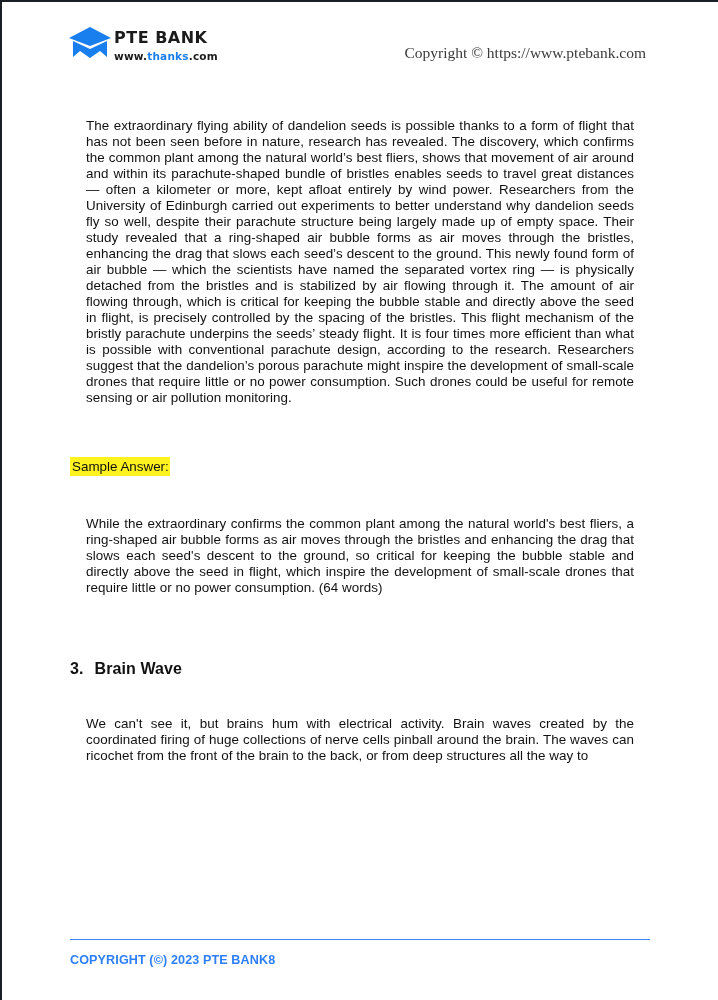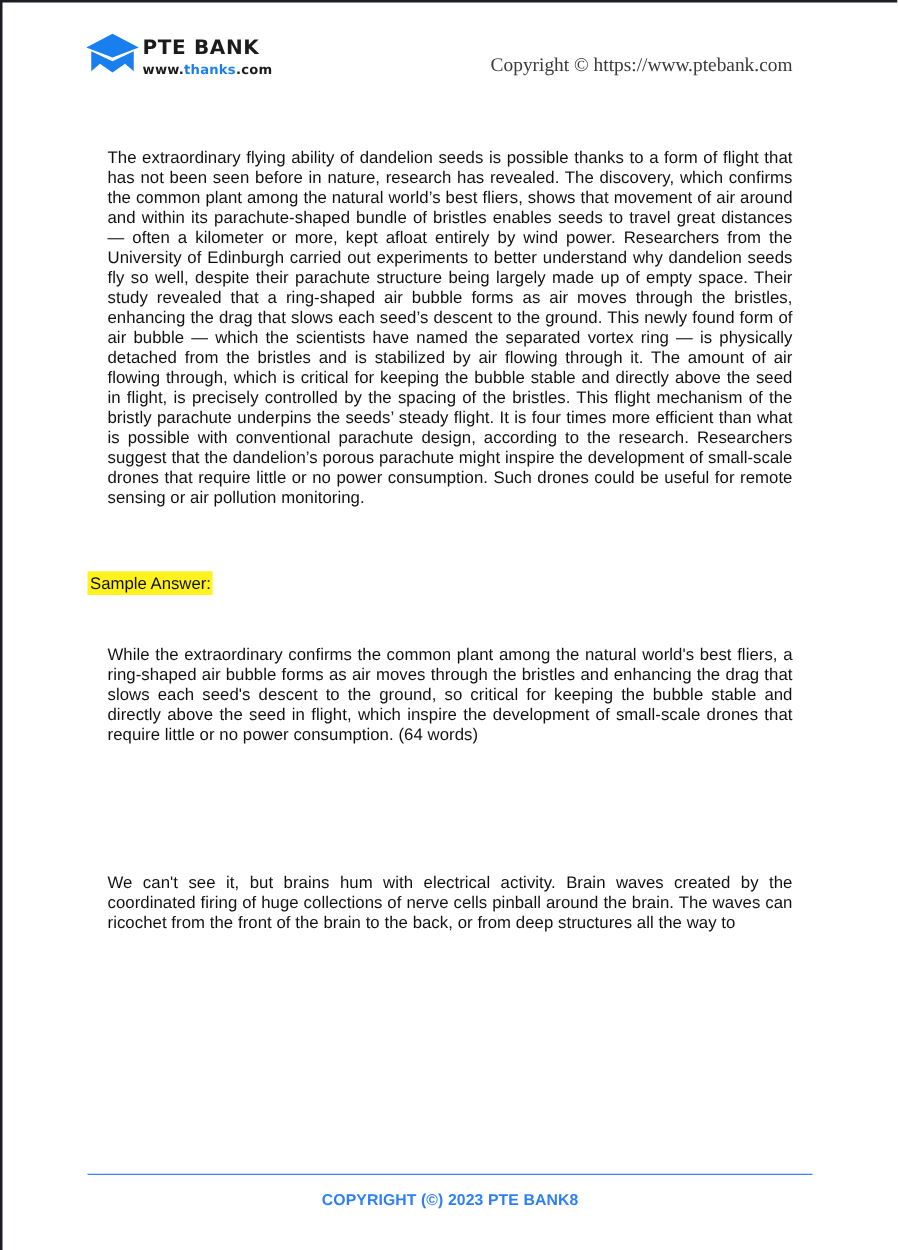--- a/index.html
+++ b/index.html
@@ -63,21 +63,21 @@
     letter-spacing: 0.2px;
     line-height: 13px;
     color: #1b1b1b;
     text-align: center;
     margin-top: 1px;
   }
   .logo-sub .accent { color: #1a7fee; }
 
   .header-copyright {
     position: absolute;
-    right: 84px;
+    right: 72px;
     top: 24px;
     font-family: "Liberation Serif", serif;
     font-size: 15.5px;
     color: #3a3a3a;
     white-space: nowrap;
   }
 
   
   .content {
     position: absolute;
@@ -126,21 +126,21 @@
     bottom: 33px;
   }
   .footer-rule {
     border: none;
     border-top: 1.5px solid #3b82f6;
     margin: 0 0 13px 0;
   }
   .footer-row {
     display: flex;
     align-items: center;
-    justify-content: center;
+    justify-content: flex-start;
   }
   .footer-text {
     font-size: 12.6px;
     font-weight: bold;
     color: #2d7ff9;
     letter-spacing: 0.1px;
   }
   .footer-page {
     font-size: 12.6px;
     font-weight: bold;
@@ -181,20 +181,23 @@
     <p class="highlight-line">
       <span class="highlight">Sample Answer:</span>
     </p>
 
     <div class="spacer-md"></div>
 
     <p class="body-text">While the extraordinary confirms the common plant among the natural world's best fliers, a ring-shaped air bubble forms as air moves through the bristles and enhancing the drag that slows each seed's descent to the ground, so critical for keeping the bubble stable and directly above the seed in flight, which inspire the development of small-scale drones that require little or no power consumption. (64 words)</p>
 
     <div class="spacer-xl"></div>
 
+    <h2 class="section-heading">
+      <span class="num">3.</span><span>Brain Wave</span>
+    </h2>
 
     <div class="spacer-md"></div>
 
     <p class="body-text">We can't see it, but brains hum with electrical activity. Brain waves created by the coordinated firing of huge collections of nerve cells pinball around the brain. The waves can ricochet from the front of the brain to the back, or from deep structures all the way to</p>
   </div>
 
   <div class="footer">
     <hr class="footer-rule">
     <div class="footer-row">
       <span class="footer-text">COPYRIGHT (©) 2023 PTE BANK</span>

